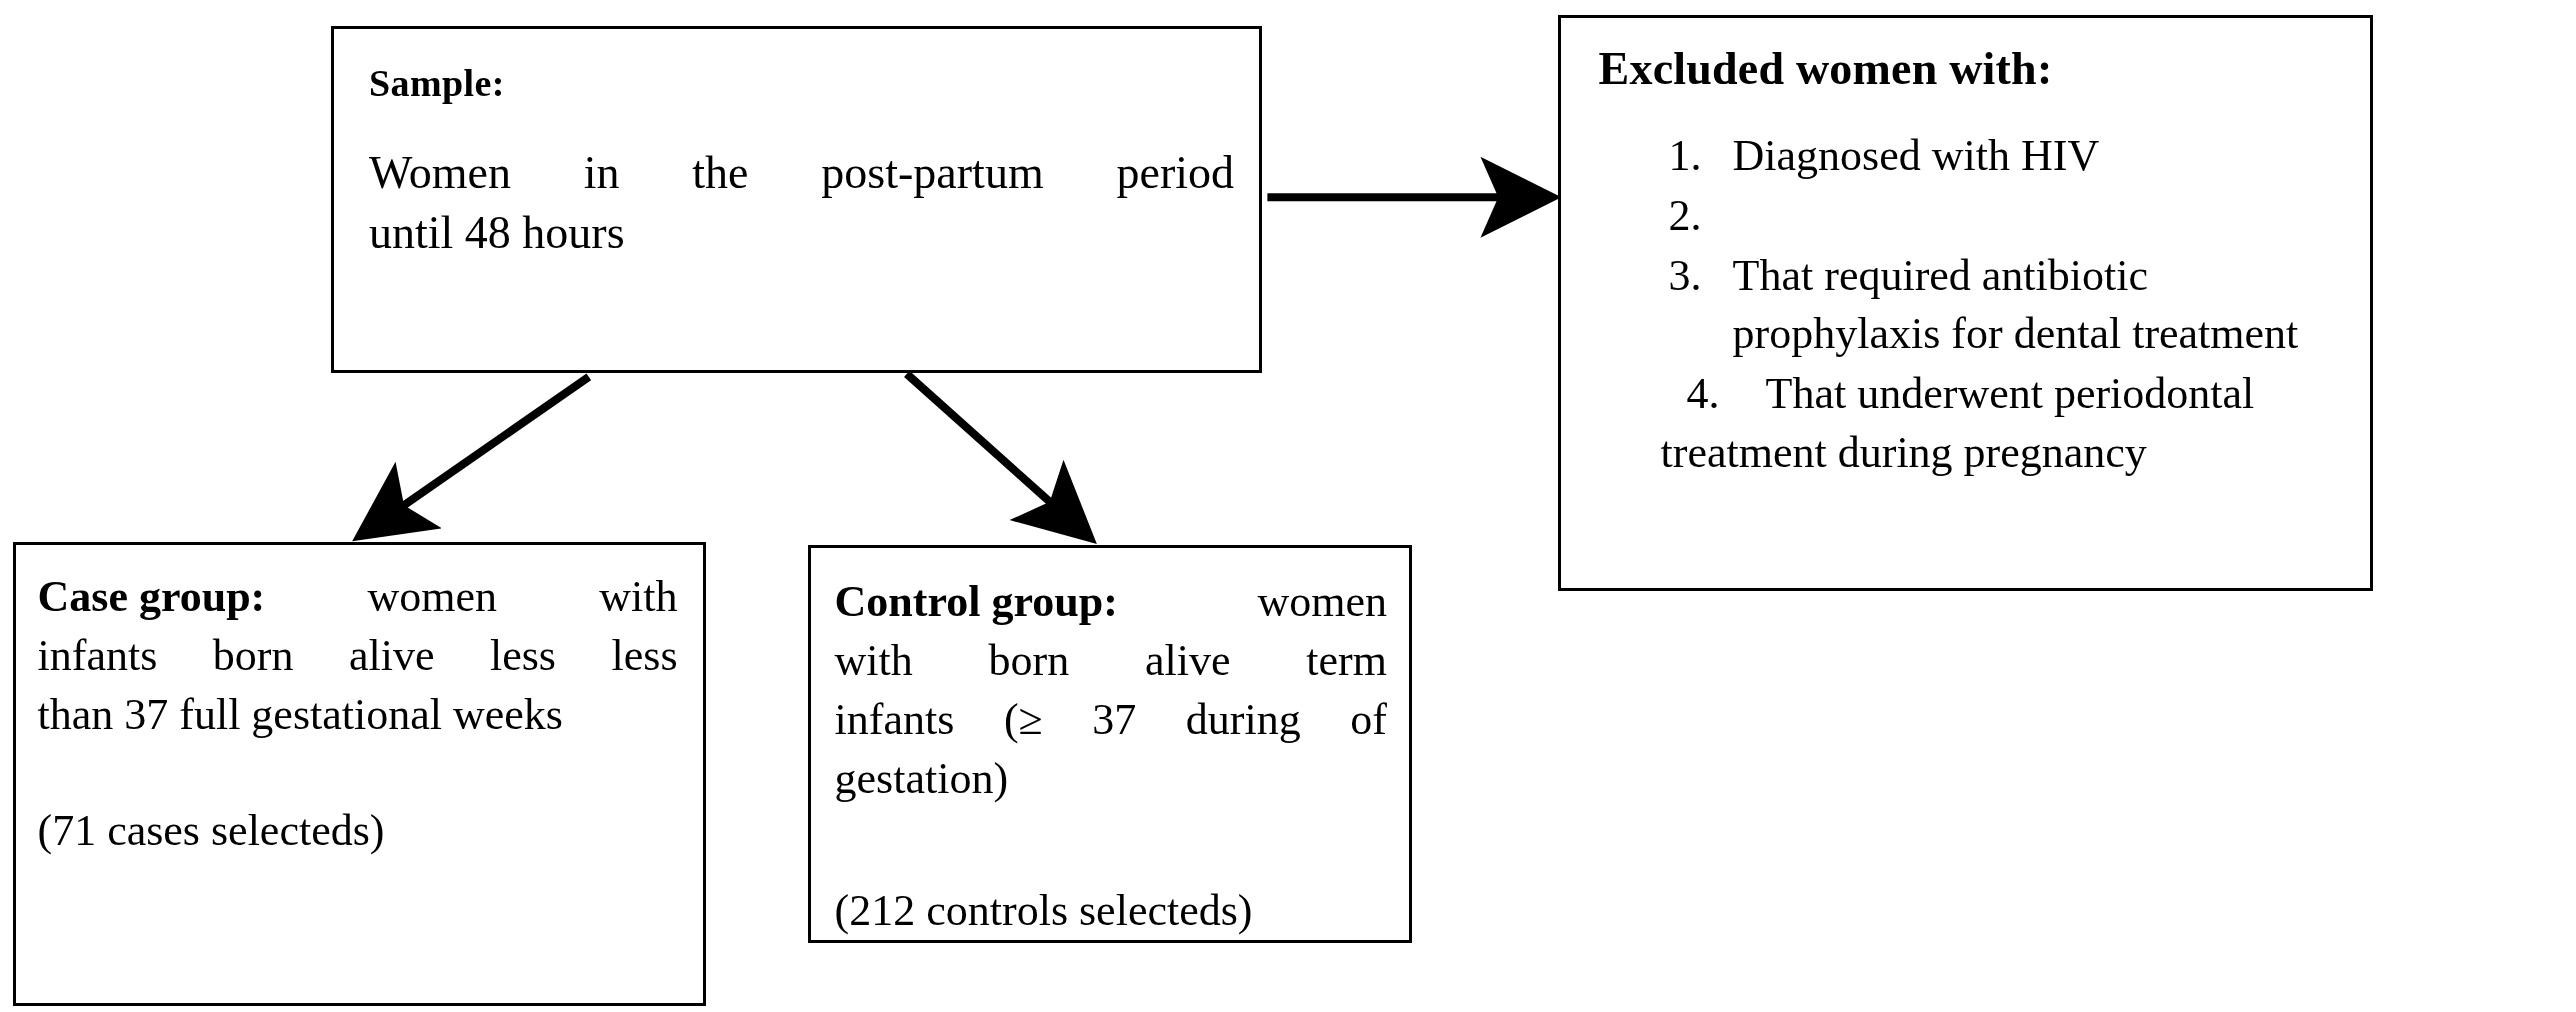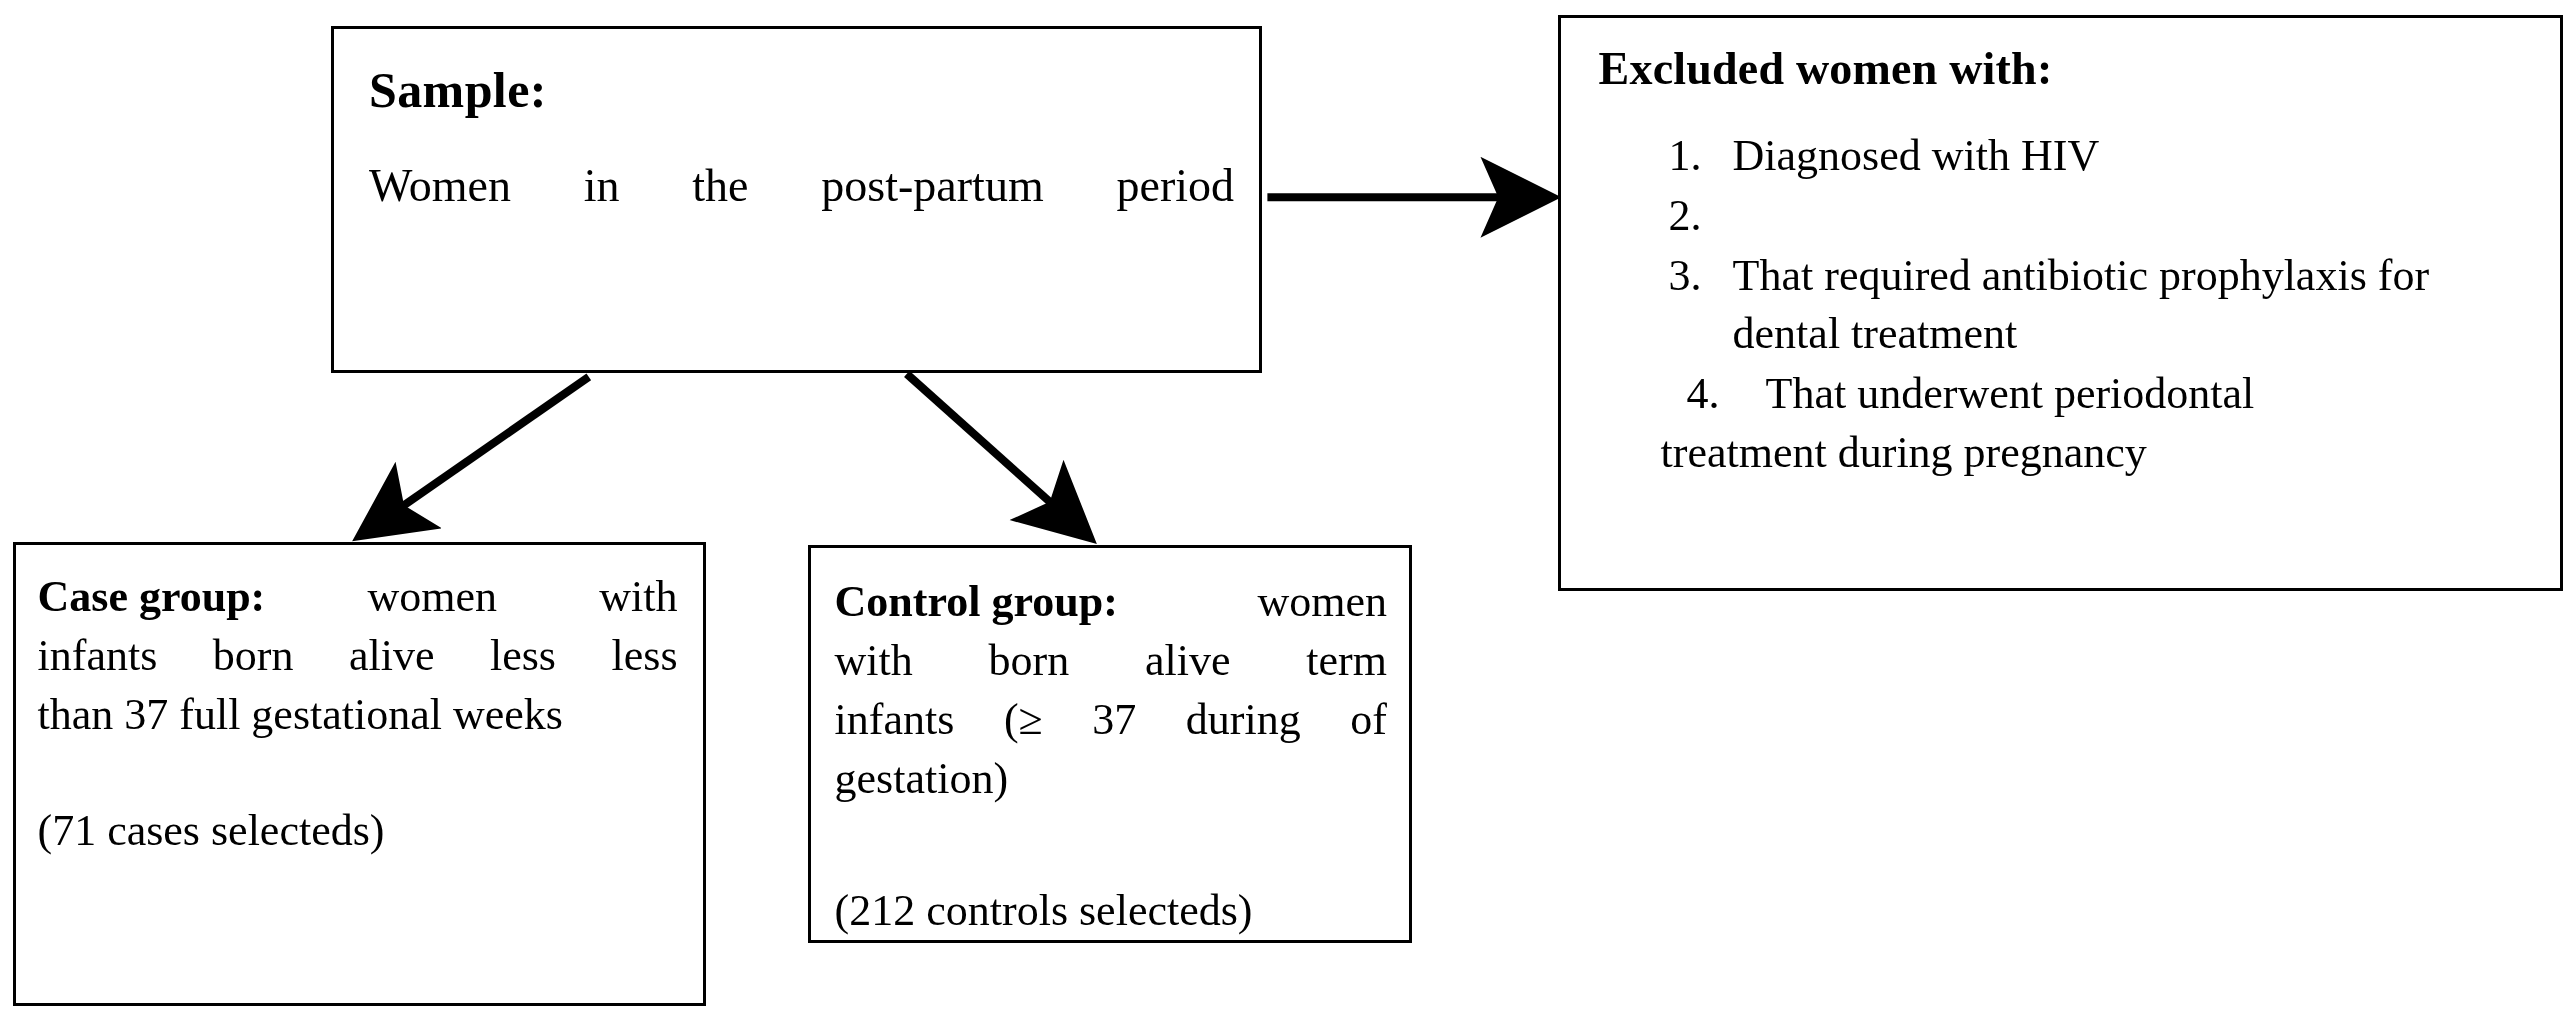--- a/index.html
+++ b/index.html
@@ -40,21 +40,21 @@
 
   
   #sample-box {
     left: 331px;
     top: 26px;
     width: 931px;
     height: 347px;
     padding: 34px 25px 0 35px;
   }
   .sample-title {
-    font-size: 50px;
+    font-size: 38px;
     font-weight: bold;
     line-height: 1.1;
     letter-spacing: 0.4px;
   }
   .sample-body {
     font-size: 46px;
     line-height: 1.30;
     margin-top: 38px;
     text-align: justify;
     text-align-last: left;
@@ -65,21 +65,21 @@
   }
   .sample-body .ln.just {
     display: flex;
     justify-content: space-between;
   }
 
   
   #excluded-box {
     left: 1558px;
     top: 14.7px;
-    width: 1005px;
+    width: 815px;
     height: 576px;
     padding: 26.5px 20.6px 0 20.6px;
   }
   .excluded-title {
     font-size: 46px;
     font-weight: bold;
     line-height: 1.1;
     padding-left: 17px;
     letter-spacing: 0.2px;
   }
@@ -178,20 +178,21 @@
   <div class="box" id="sample-box">
     <div class="sample-title">Sample:</div>
     <div class="sample-body">
       <span class="ln just">
         <span>Women</span>
         <span>in</span>
         <span>the</span>
         <span>post-partum</span>
         <span>period</span>
       </span>
+      <span class="ln">until 48 hours</span>
     </div>
   </div>
 
   <div class="box" id="excluded-box">
     <div class="excluded-title">Excluded women with:</div>
     <ul class="excl-list">
       <li>
         <span class="num">1.</span>
         <span class="txt">Diagnosed with HIV</span>
       </li>

